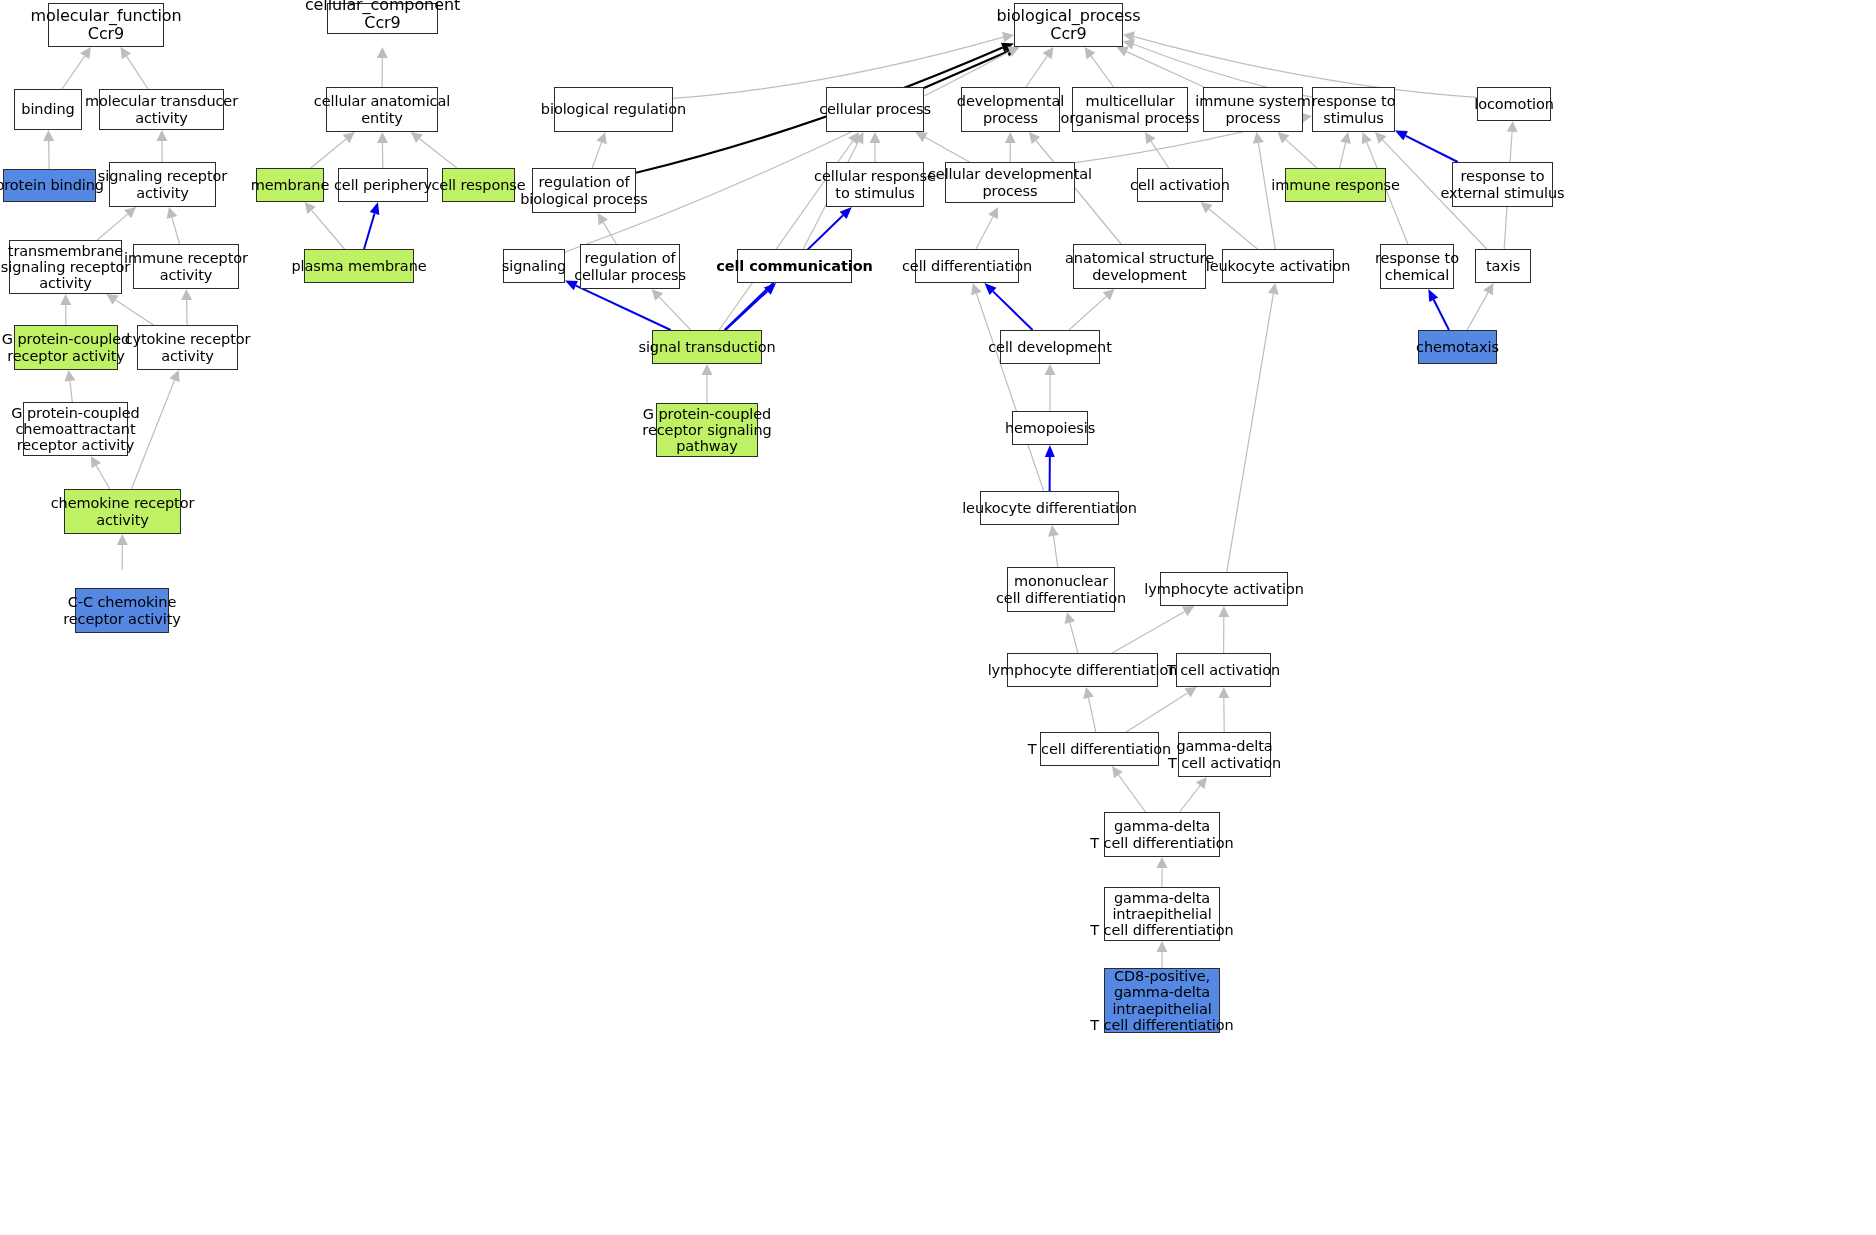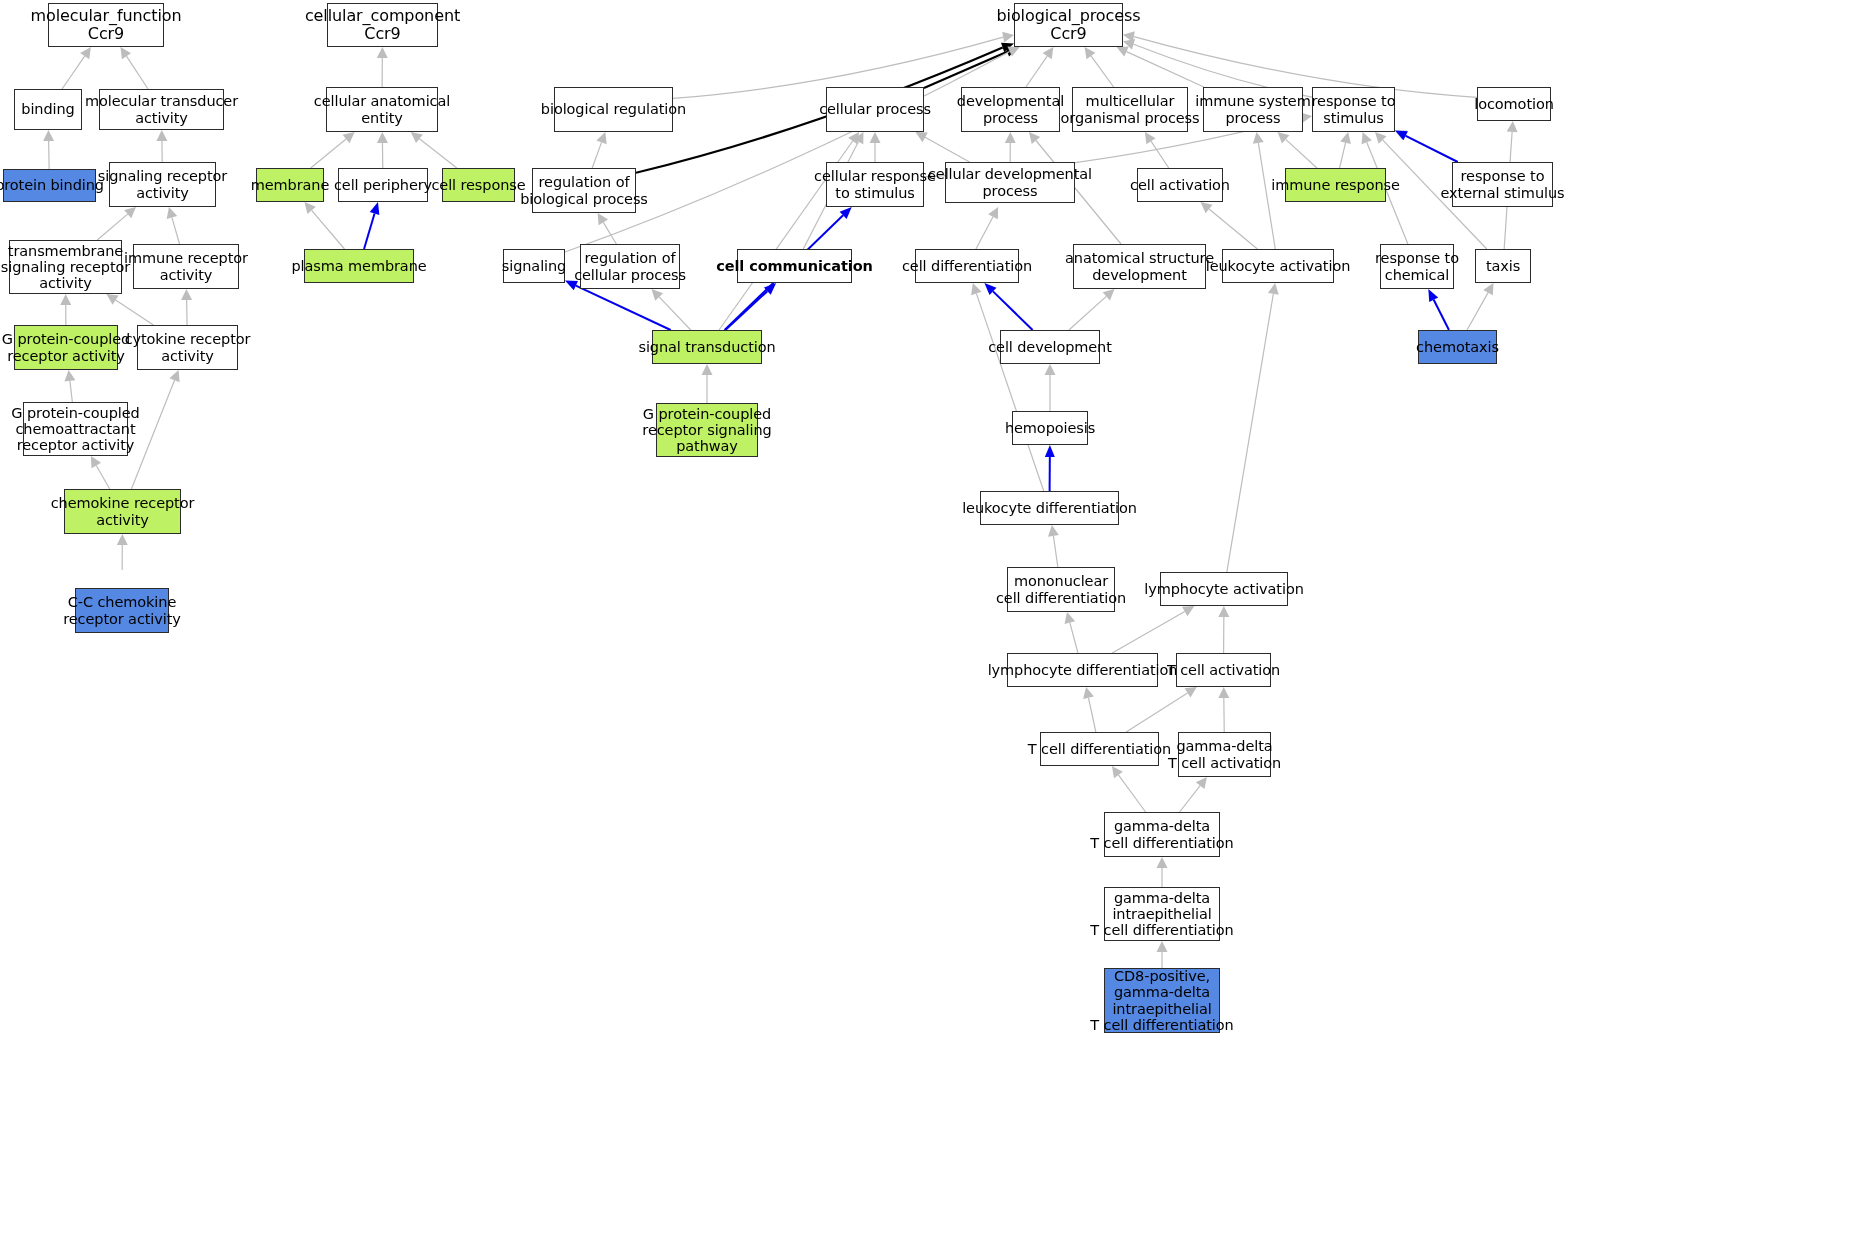--- a/index.html
+++ b/index.html
@@ -211,21 +211,21 @@
 receptor activity</span></div>
       <div class="node" style="left: 137px; top: 325px; width: 101px; height: 45px;"><span>cytokine receptor
 activity</span></div>
       <div class="node" style="left: 23px; top: 402px; width: 105px; height: 54px;"><span>G protein-coupled
 chemoattractant
 receptor activity</span></div>
       <div class="node light" style="left: 64px; top: 489px; width: 117px; height: 45px;"><span>chemokine receptor
 activity</span></div>
       <div class="node dark" style="left: 75px; top: 588px; width: 94px; height: 45px;"><span>C-C chemokine
 receptor activity</span></div>
-      <div class="node root" style="left: 327px; top: 3px; width: 111px; height: 44px;"><span>cellular_component
+      <div class="node root" style="left: 327px; top: 3px; width: 111px; height: 31px; align-items: flex-end;"><span>cellular_component
 Ccr9</span></div>
       <div class="node" style="left: 326px; top: 87px; width: 112px; height: 45px;"><span>cellular anatomical
 entity</span></div>
       <div class="node light" style="left: 256px; top: 168px; width: 68px; height: 34px;"><span>membrane</span></div>
       <div class="node" style="left: 338px; top: 168px; width: 90px; height: 34px;"><span>cell periphery</span></div>
       <div class="node light" style="left: 442px; top: 168px; width: 73px; height: 34px;"><span>cell response</span></div>
       <div class="node light" style="left: 304px; top: 249px; width: 110px; height: 34px;"><span>plasma membrane</span></div>
       <div class="node root" style="left: 1014px; top: 3px; width: 109px; height: 44px;"><span>biological_process
 Ccr9</span></div>
       <div class="node" style="left: 554px; top: 87px; width: 119px; height: 45px;"><span>biological regulation</span></div>

